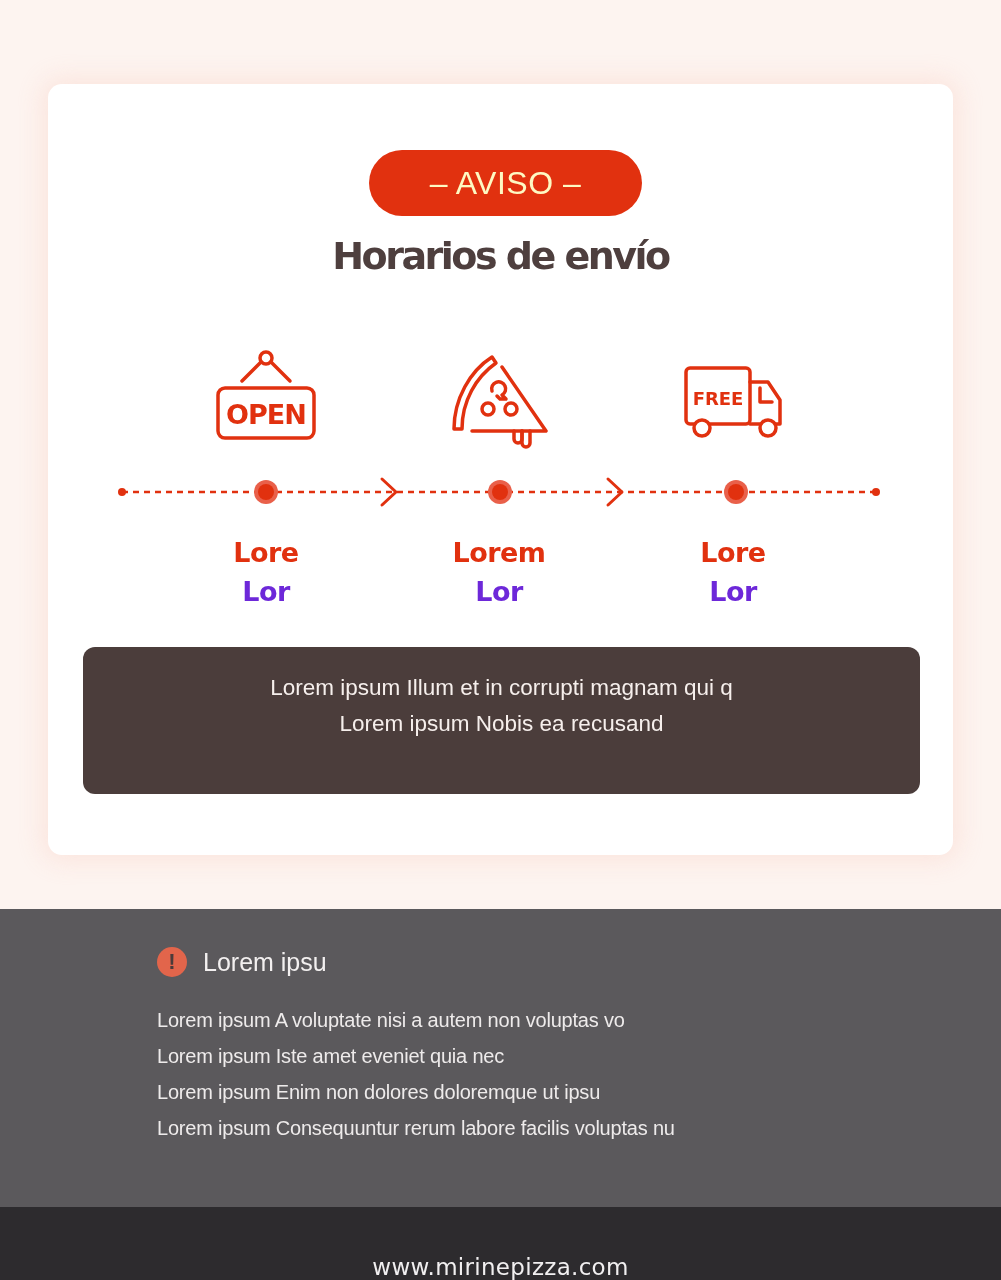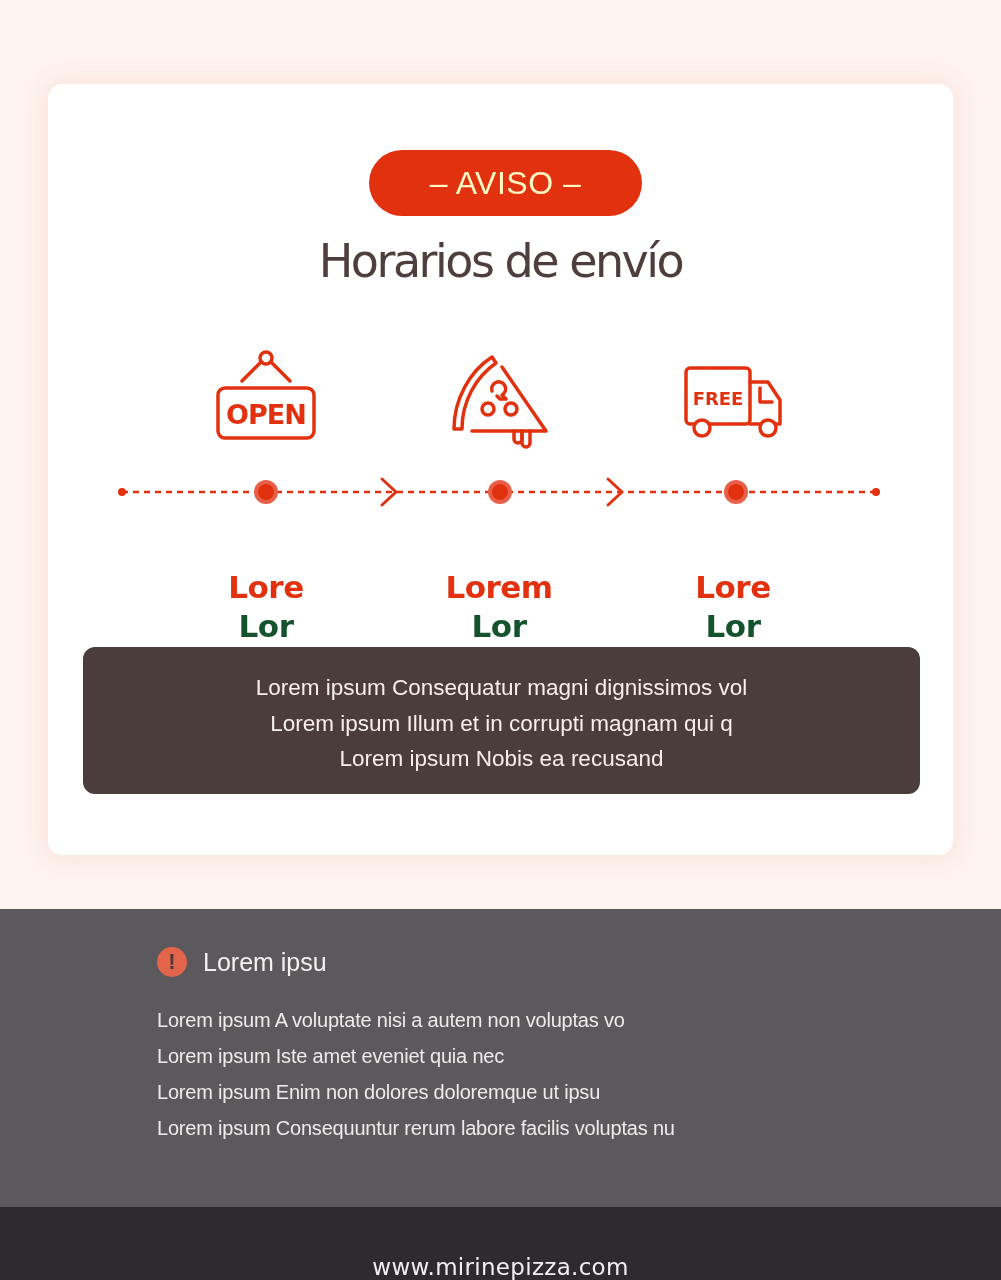--- a/index.html
+++ b/index.html
@@ -29,46 +29,45 @@
       font-size: 32px;
       display: flex; align-items: center; justify-content: center;
       letter-spacing: 0.5px;
     }
     .title {
       position: absolute;
       left: 0; top: 150px; width: 905px;
       text-align: center;
       color: #4e3f3e;
       font-family: "DejaVu Sans", sans-serif;
-      font-weight: normal;
-      font-size: 46px;
+      font-weight: bold;
+      font-size: 38px;
       letter-spacing: -2.5px;
     }
     .icon {
       position: absolute;
       color: #e1310f;
     }
     .icon svg { display: block; }
     .timeline {
       position: absolute;
       left: 66px; top: 390px;
       width: 770px; height: 36px;
     }
     .step-label {
       position: absolute;
       width: 200px;
       text-align: center;
       font-family: "DejaVu Sans", sans-serif;
       font-weight: bold;
-      font-size: 31px;
+      font-size: 27px;
       letter-spacing: -0.5px;
-      margin-top: 32px;
     }
     .step-label.top { color: #e1310f; top: 453px; }
-    .step-label.bottom { color: #14532d; top: 492px; }
+    .step-label.bottom { color: #6d28d9; top: 492px; }
     .notice-box {
       position: absolute;
       left: 35px; top: 563px;
       width: 837px; height: 147px;
       background: #4b3d3b;
       border-radius: 12px;
       color: #f6efec;
       font-size: 22.5px;
       text-align: center;
       padding-top: 23px;
@@ -191,21 +190,20 @@
   <div class="step-label top" style="left:118px;">Lore</div>
   <div class="step-label bottom" style="left:118px;">Lor</div>
 
   <div class="step-label top" style="left:351px;">Lorem</div>
   <div class="step-label bottom" style="left:351px;">Lor</div>
 
   <div class="step-label top" style="left:585px;">Lore</div>
   <div class="step-label bottom" style="left:585px;">Lor</div>
 
   <div class="notice-box">
-    <div>Lorem ipsum Consequatur magni dignissimos vol</div>
     <div>Lorem ipsum Illum et in corrupti magnam qui q</div>
     <div>Lorem ipsum Nobis ea recusand</div>
   </div>
 </div>
 
 <div class="info-section">
   <div class="info-header">
     <div class="alert-icon">!</div>
     <div class="info-title">Lorem ipsu</div>
   </div>

